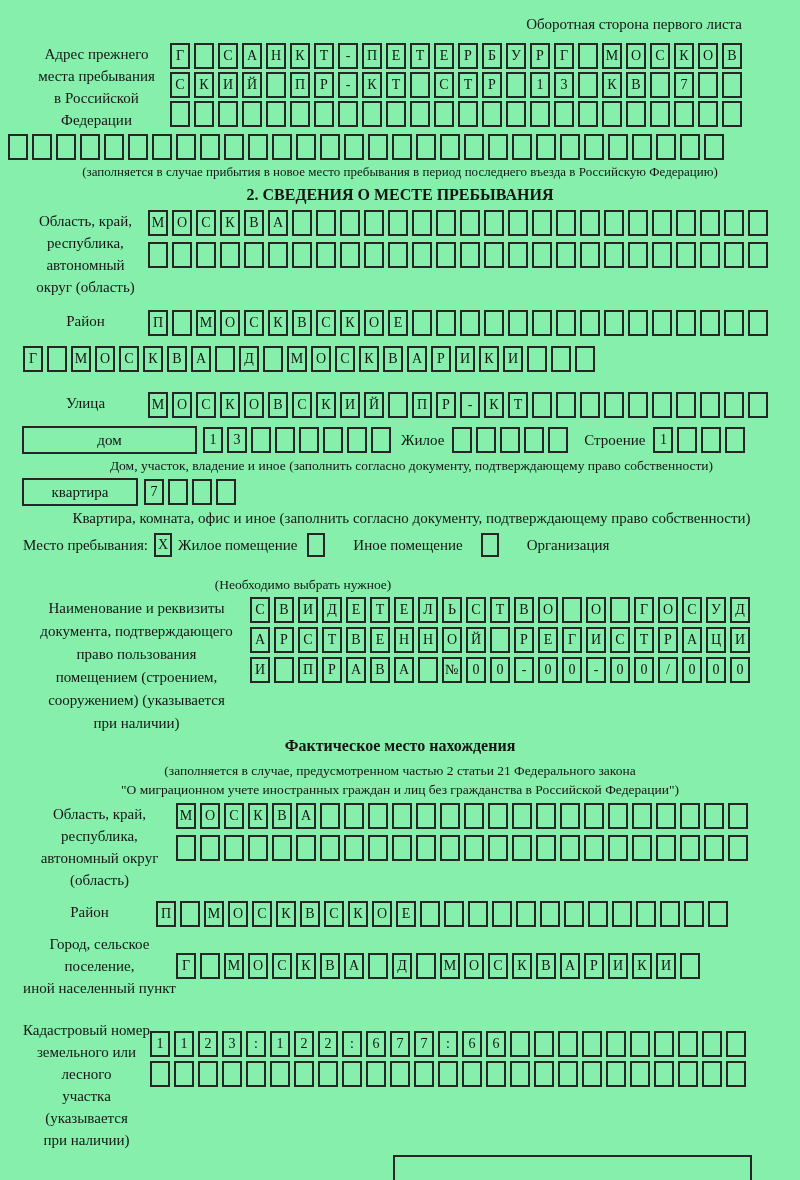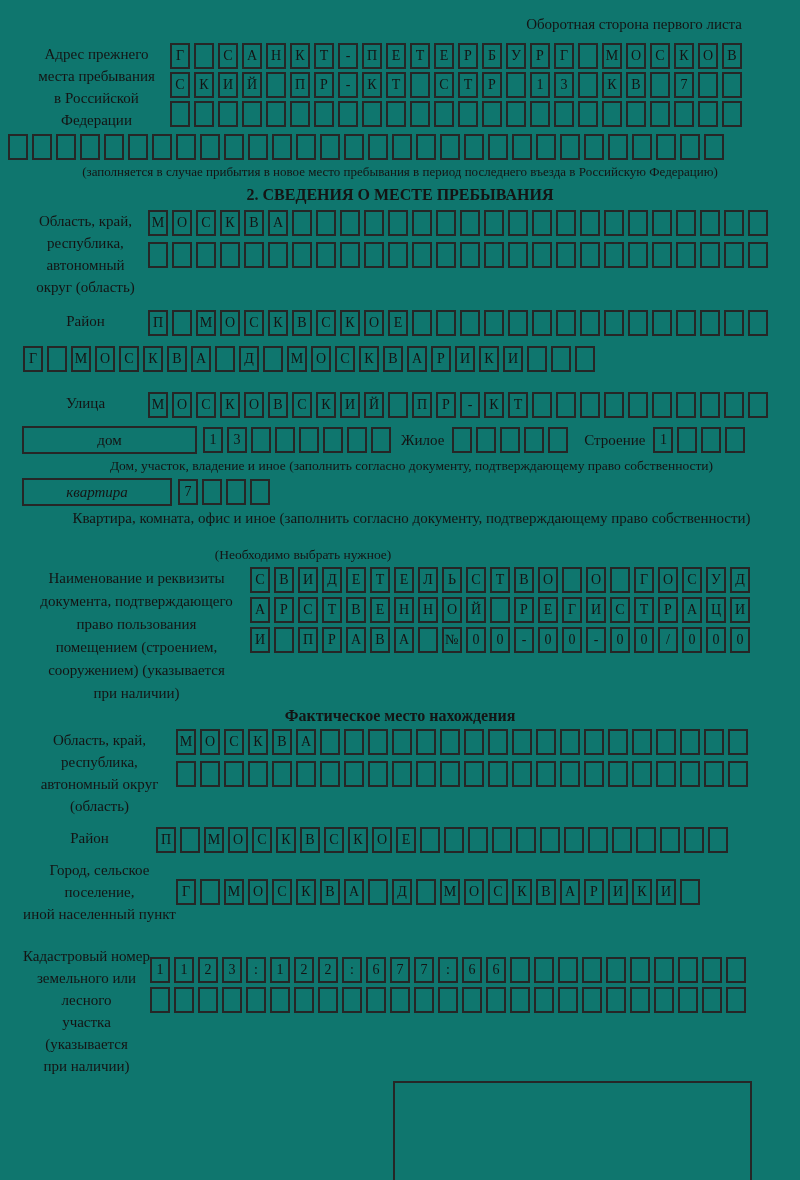--- a/index.html
+++ b/index.html
@@ -1,17 +1,17 @@
 <!DOCTYPE html>
 <html lang="ru"><head>
 <meta charset="utf-8">
 <style>
   html,body{margin:0;padding:0;background:#fff;}
   .page{
-    position:relative;width:800px;height:1180px;margin:0 auto;background:#0f766e;
+    position:relative;width:800px;height:1180px;margin:0 auto;background:#86efac;
     font-family:"Liberation Serif","DejaVu Serif",serif;color:#141414;overflow:hidden;
   }
   .header-note{padding:16px 58px 0 0;text-align:right;font-size:15px;}
   .label{font-size:15px;line-height:22px;white-space:pre-line;}
   .caption{font-size:13px;}
   .caption.center{text-align:center;}
   .sec-title{font-size:16px;font-weight:bold;text-align:center;margin-top:6px;}
   .cells{display:flex;gap:4px;}
   .cell{
     flex:0 0 20px;width:20px;height:26px;box-sizing:border-box;border:2px solid #262626;
@@ -340,30 +340,39 @@
     <div class="cells">
         <span class="cell">1</span>
         <span class="cell"></span>
         <span class="cell"></span>
         <span class="cell"></span>
       </div>
   </div>
   <div class="caption pl mt4" style="font-size:13.5px;">Дом, участок, владение и иное (заполнить согласно документу, подтверждающему право собственности)</div>
 
   <div class="flexblock mt4" style="padding-left:22px;align-items:center;">
-    <div class="wbox" style="width:150px;font-style:italic;">квартира</div>
+    <div class="wbox" style="width:116px;">квартира</div>
     <div class="cells" style="margin-left:6px;">
         <span class="cell">7</span>
         <span class="cell"></span>
         <span class="cell"></span>
         <span class="cell"></span>
       </div>
   </div>
   <div class="caption pl mt4" style="font-size:15px;">Квартира, комната, офис и иное (заполнить согласно документу, подтверждающему право собственности)</div>
 
+  <div class="stayrow pl mt6">
+    <span>Место пребывания:</span>
+    <span class="checkbox" style="margin-left:6px;">X</span>
+    <span style="margin-left:6px;">Жилое помещение</span>
+    <span class="checkbox" style="margin-left:10px;"></span>
+    <span style="margin-left:28px;">Иное помещение</span>
+    <span class="checkbox" style="margin-left:18px;"></span>
+    <span style="margin-left:28px;">Организация</span>
+  </div>
   <div class="caption mt2" style="width:560px;margin-left:23px;text-align:center;font-size:13.5px;">(Необходимо выбрать нужное)</div>
 
   <div class="flexblock pl mt4">
     <div class="label" style="width:227px;line-height:23px;">Наименование и реквизиты
 документа, подтверждающего
 право пользования
 помещением (строением,
 сооружением) (указывается
 при наличии)</div>
     <div class="rowstack" style="gap:4px;">
@@ -433,20 +442,22 @@
           <span class="cell">0</span>
           <span class="cell">/</span>
           <span class="cell">0</span>
           <span class="cell">0</span>
           <span class="cell">0</span>
         </div>
     </div>
   </div>
 
   <div class="sec-title" style="margin-top:2px;">Фактическое место нахождения</div>
+  <div class="caption center mt6" style="white-space:pre-line;font-size:13.5px;line-height:19px;">(заполняется в случае, предусмотренном частью 2 статьи 21 Федерального закона
+"О миграционном учете иностранных граждан и лиц без гражданства в Российской Федерации")</div>
 
   <div class="flexblock pl mt4">
     <div class="label" style="width:153px;">Область, край,
 республика,
 автономный округ
 (область)</div>
     <div class="rowstack" style="gap:6px;">
       <div class="cells">
           <span class="cell">М</span>
           <span class="cell">О</span>

